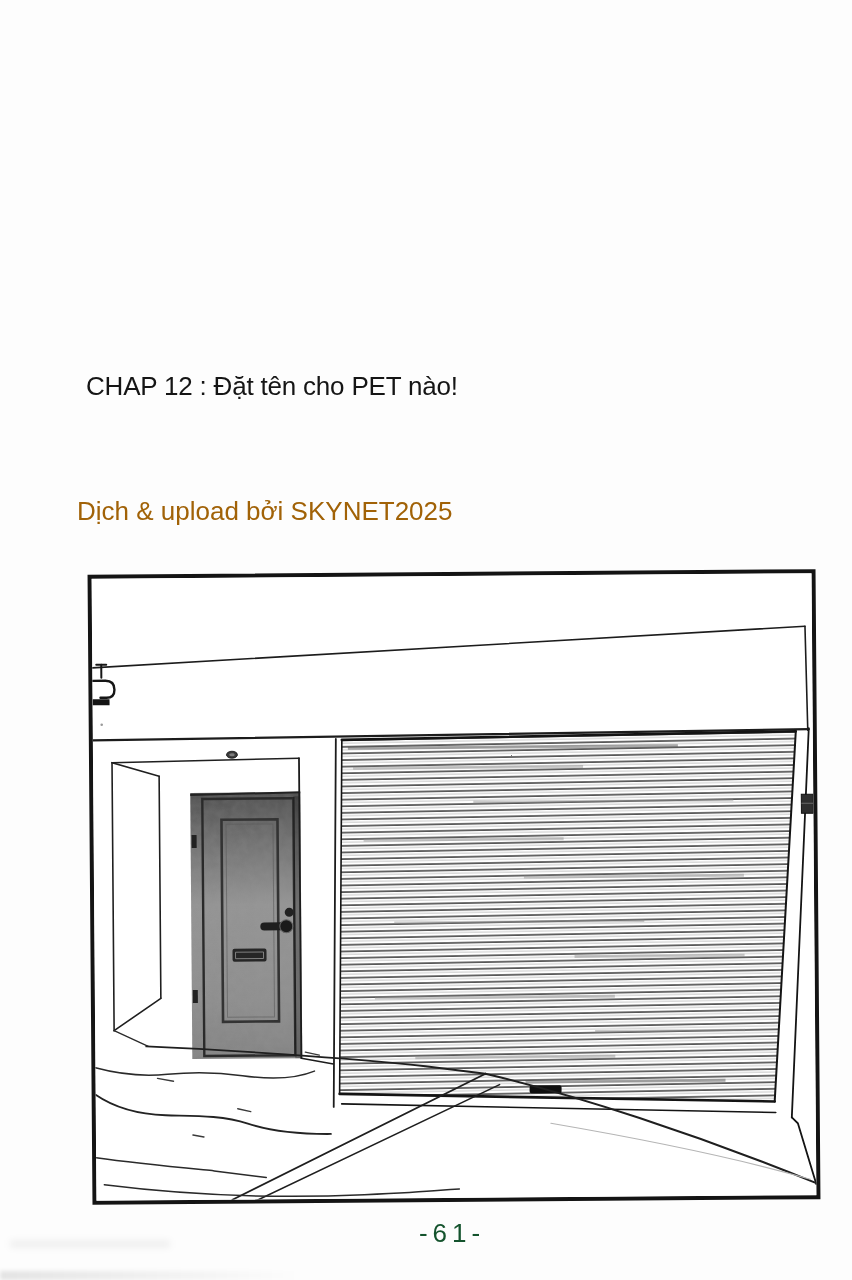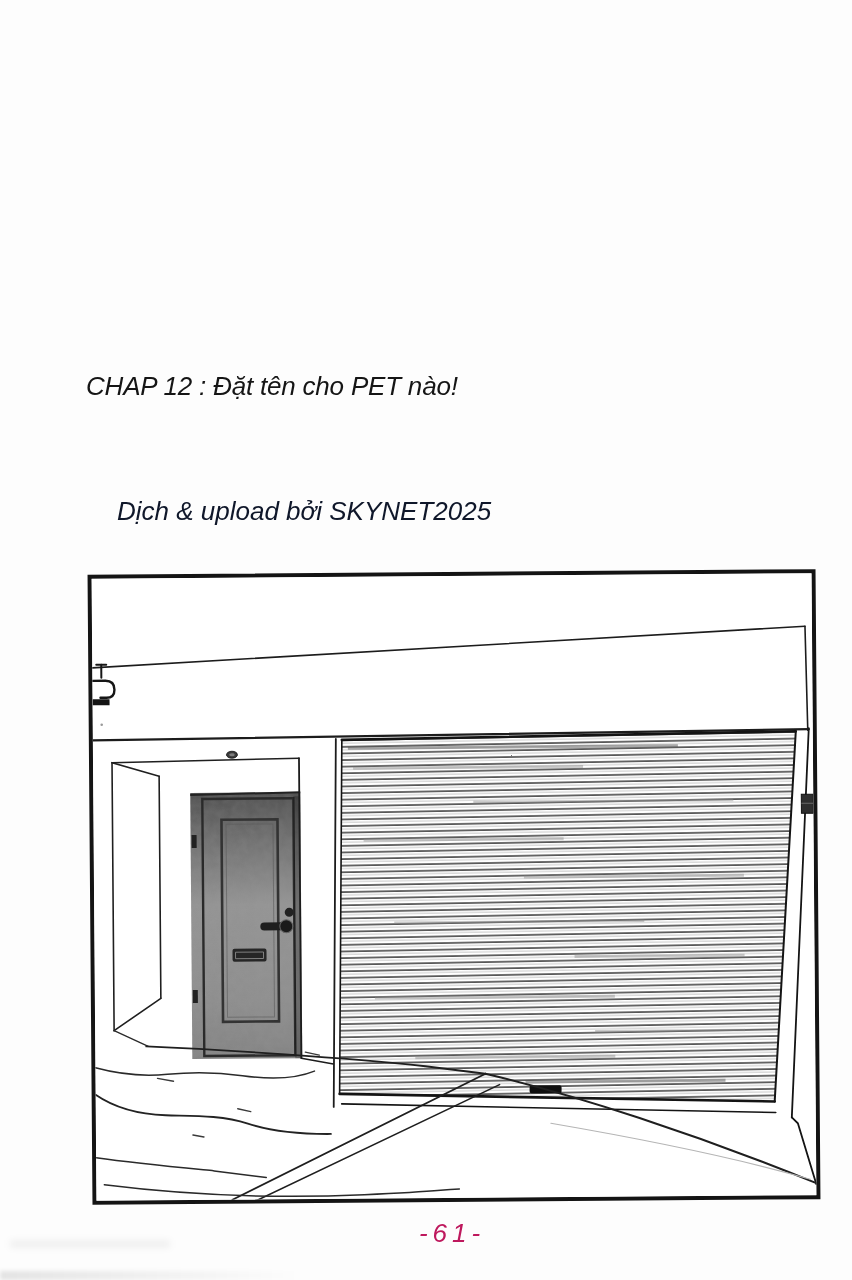--- a/index.html
+++ b/index.html
@@ -1,35 +1,35 @@
 <!DOCTYPE html>
 <html><head>
 <meta charset="utf-8">
 <style>
   html,body{margin:0;padding:0;width:852px;height:1280px;overflow:hidden;}
   body{background:#fdfdfd;font-family:"Liberation Sans","DejaVu Sans",sans-serif;}
-  .page{position:relative;width:816px;height:1280px;background:#fdfdfd;font-style:italic;}
+  .page{position:relative;width:816px;height:1280px;background:#fdfdfd;}
 
   .chapter-title{
     position:absolute;left:86px;top:371px;
     font-size:26px;letter-spacing:-0.2px;color:#151515;white-space:nowrap;
   }
-  .credits{position:absolute;left:77px;top:494px;font-size:26px;line-height:34px;color:#0f172a;margin-left:40px;}
+  .credits{position:absolute;left:77px;top:494px;font-size:26px;line-height:34px;color:#a16207;}
   .credits .line2{margin-left:63px;}
 
   .manga-panel{
     position:absolute;left:90px;top:572px;width:720px;height:622px;
     border:4px solid #141414;background:#ffffff;
     transform:rotate(-0.45deg);transform-origin:50% 50%;
   }
   .manga-panel svg{display:block;width:100%;height:100%;}
 
   .page-number{
     position:absolute;left:452px;top:1218px;transform:translateX(-50%);
-    font-size:26px;font-weight:500;letter-spacing:5px;color:#be185d;white-space:nowrap;
+    font-size:26px;font-weight:500;letter-spacing:5px;color:#14532d;white-space:nowrap;
   }
   .scan-smudge{position:absolute;left:0;top:1271px;width:300px;height:9px;
     background:linear-gradient(90deg,rgba(0,0,0,0.10),rgba(0,0,0,0.03) 70%,rgba(0,0,0,0));
     filter:blur(2px);}
   .scan-smudge2{position:absolute;left:10px;top:1240px;width:160px;height:8px;
     background:rgba(0,0,0,0.05);filter:blur(3px);}
 </style>
 </head>
 <body>
 

